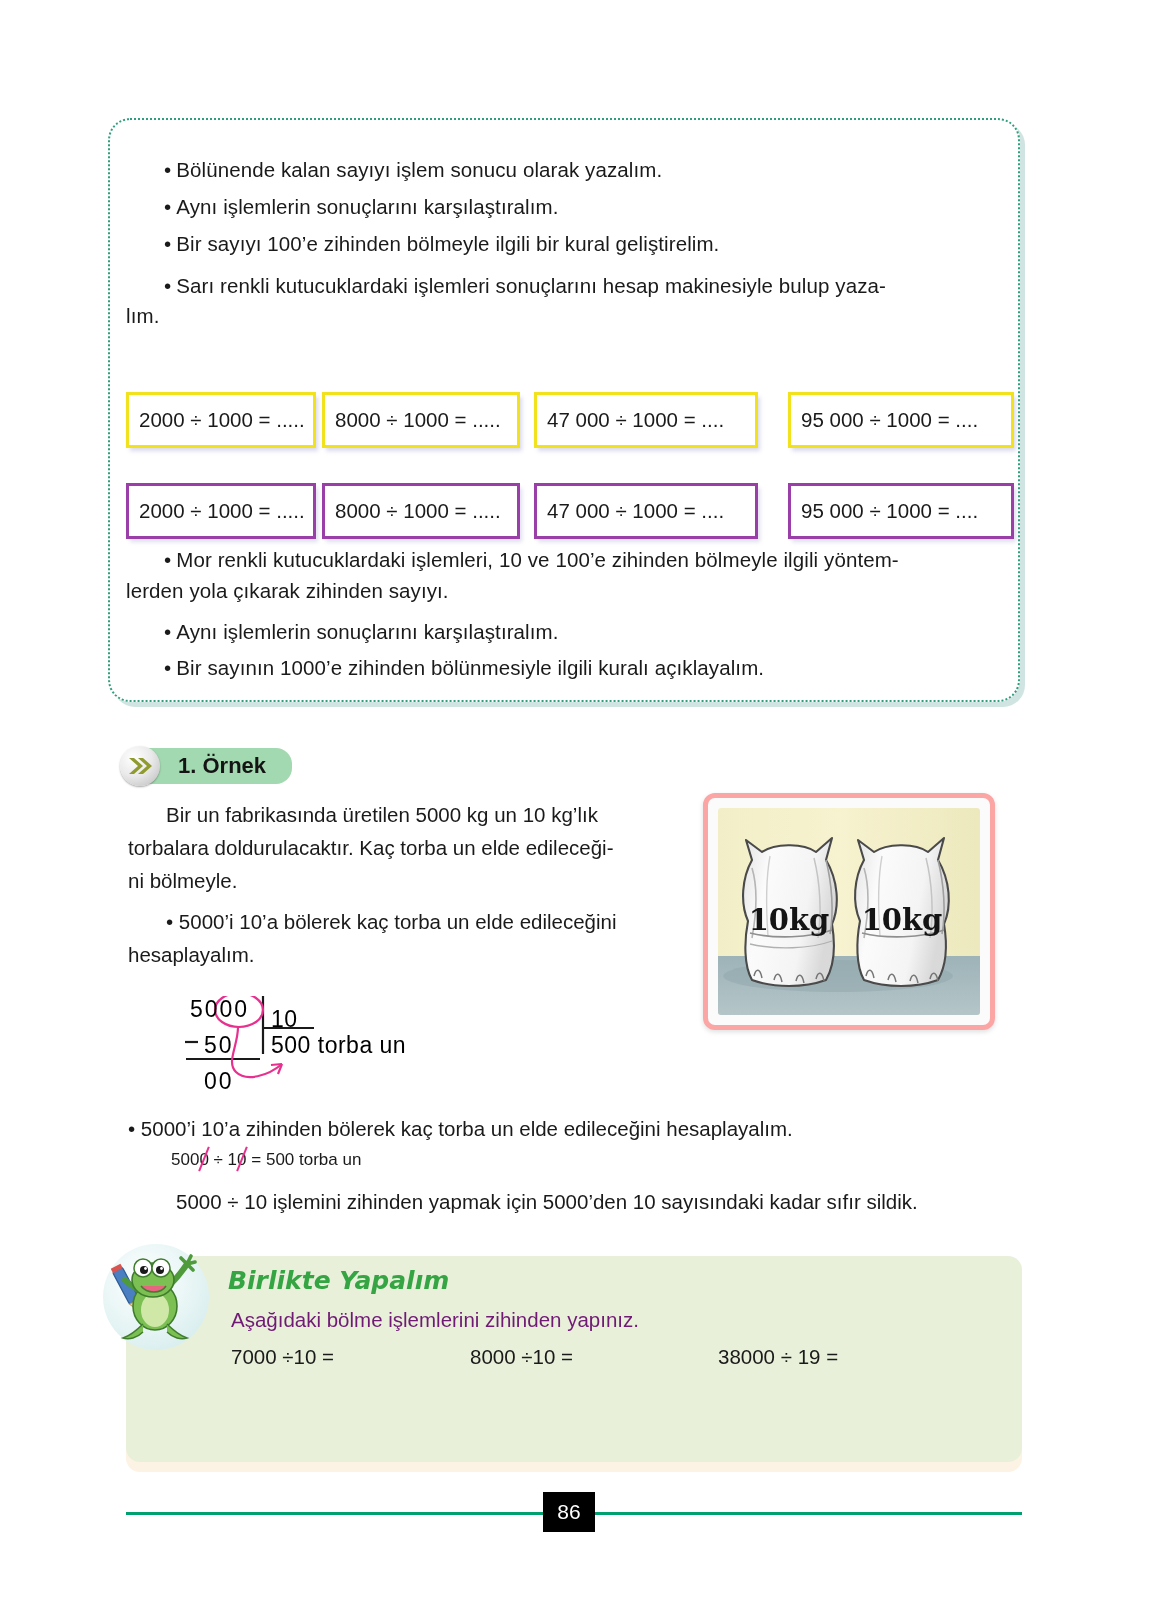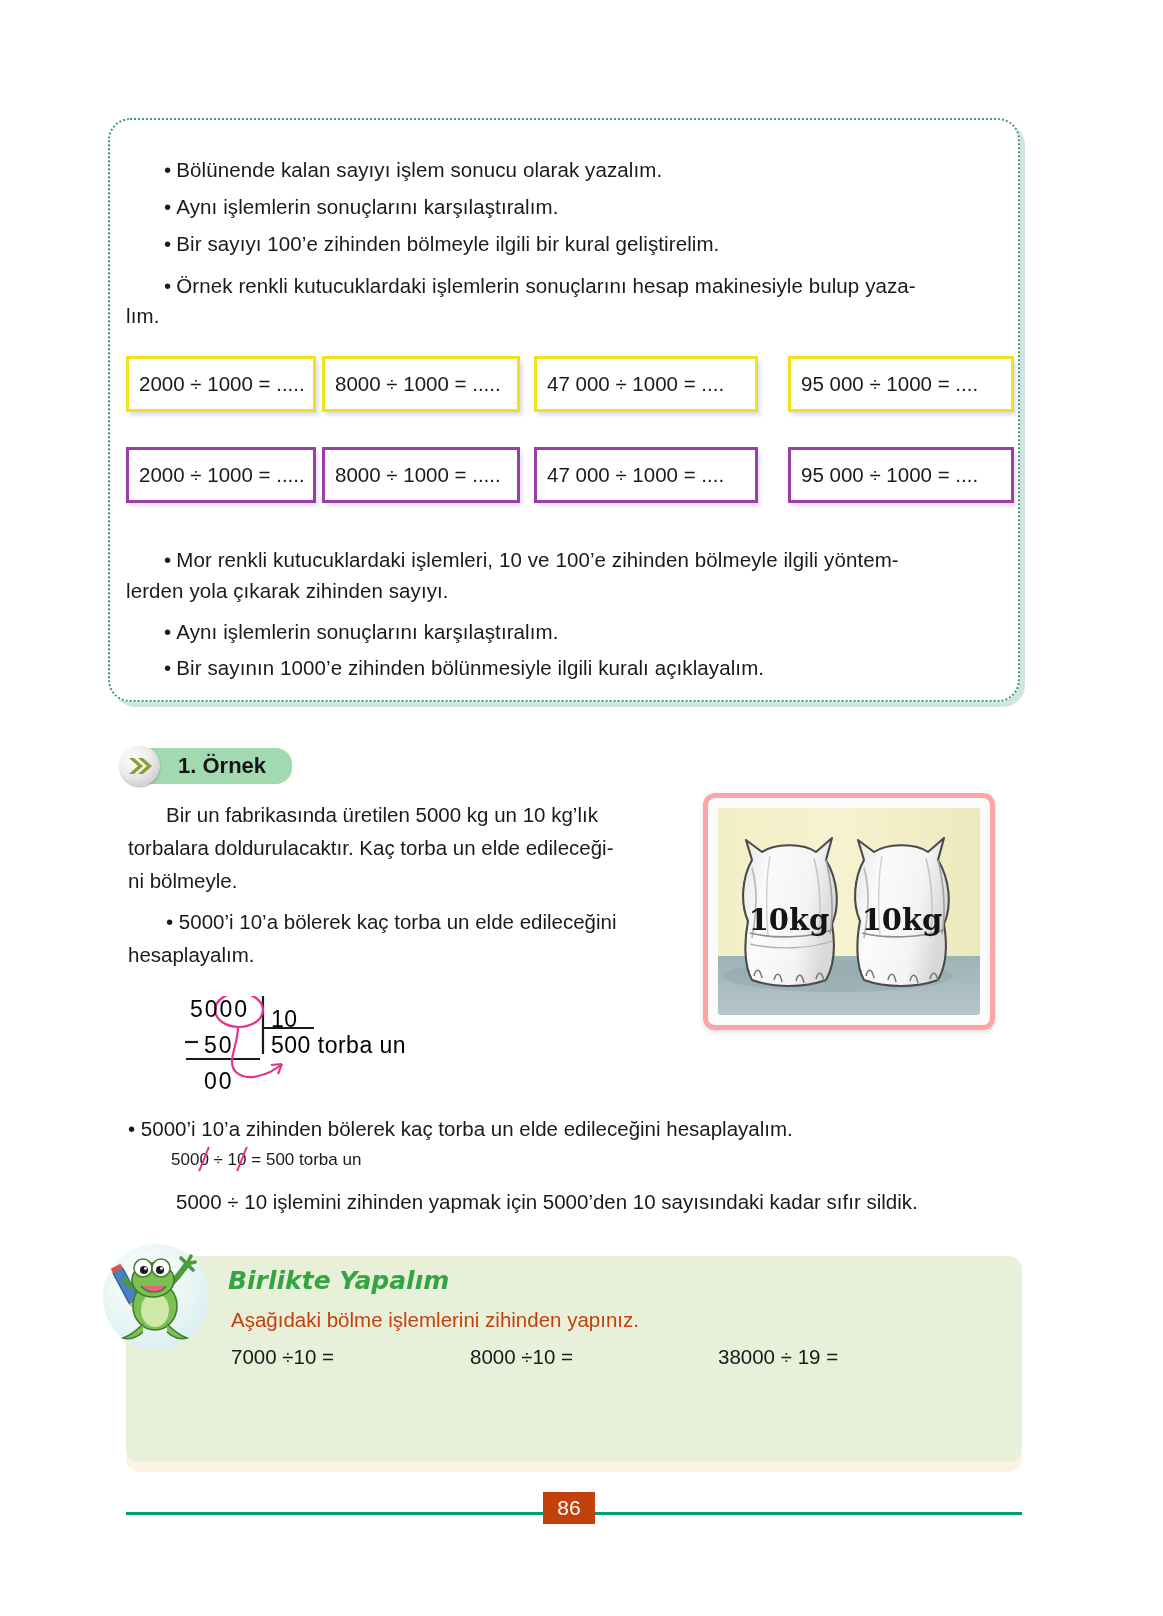--- a/index.html
+++ b/index.html
@@ -51,20 +51,21 @@
   .calc-box {
     box-sizing: border-box;
     height: 56px;
     display: flex;
     align-items: center;
     padding-left: 10px;
     font-size: 20.5px;
     color: #1a1a1a;
     background: #ffffff;
     white-space: nowrap;
+    margin-top: 36px;
   }
   .calc-box.yellow {
     border: 3px solid #f2e11d;
     box-shadow: 3px 4px 4px -1px rgba(150,150,200,0.35);
   }
   .calc-box.purple {
     border: 3px solid #9b3fa8;
     box-shadow: 3px 4px 4px -1px rgba(150,150,200,0.30);
   }
 
@@ -214,21 +215,21 @@
     font-weight: bold;
     font-style: italic;
     color: #35a544;
     font-family: "DejaVu Sans", sans-serif;
   }
   .birlikte-sub {
     position: absolute;
     left: 231px;
     top: 1308px;
     font-size: 20.5px;
-    color: #c2410c;
+    color: #701a75;
   }
   .ex-item {
     position: absolute;
     top: 1345px;
     font-size: 20.5px;
     color: #1a1a1a;
     white-space: nowrap;
   }
 
   
@@ -236,22 +237,22 @@
     position: absolute;
     top: 1512px;
     height: 3px;
     background: #00a070;
   }
   .page-num {
     position: absolute;
     left: 543px;
     top: 1492px;
     width: 52px;
-    height: 32px;
-    background: #c2410c;
+    height: 40px;
+    background: #000000;
     color: #ffffff;
     font-size: 21px;
     display: flex;
     align-items: center;
     justify-content: center;
   }
 </style>
 </head>
 <body>
 
@@ -260,21 +261,21 @@
 <div class="bullet-line" style="left:164px; top:155px;">
   <span class="dot">•</span><span>Bölünende kalan sayıyı işlem sonucu olarak yazalım.</span>
 </div>
 <div class="bullet-line" style="left:164px; top:192px;">
   <span class="dot">•</span><span>Aynı işlemlerin sonuçlarını karşılaştıralım.</span>
 </div>
 <div class="bullet-line" style="left:164px; top:229px;">
   <span class="dot">•</span><span>Bir sayıyı 100’e zihinden bölmeyle ilgili bir kural geliştirelim.</span>
 </div>
 <div class="bullet-line" style="left:164px; top:271px;">
-  <span class="dot">•</span><span>Örnek renkli kutucuklardaki işlemlerin sonuçlarını hesap makinesiyle bulup yaza-</span>
+  <span class="dot">•</span><span>Sarı renkli kutucuklardaki işlemleri sonuçlarını hesap makinesiyle bulup yaza-</span>
 </div>
 <div class="bullet-line" style="left:126px; top:301px;">lım.</div>
 
 <div class="box-row" style="left:126px; top:356px;">
   <div class="calc-box yellow" style="width:190px;">2000 ÷ 1000 = .....</div>
   <div class="calc-box yellow" style="width:198px; margin-left:6px;">8000 ÷ 1000 = .....</div>
   <div class="calc-box yellow" style="width:224px; margin-left:14px;">47 000 ÷ 1000 = ....</div>
   <div class="calc-box yellow" style="width:226px; margin-left:30px;">95 000 ÷ 1000 = ....</div>
 </div>
 

